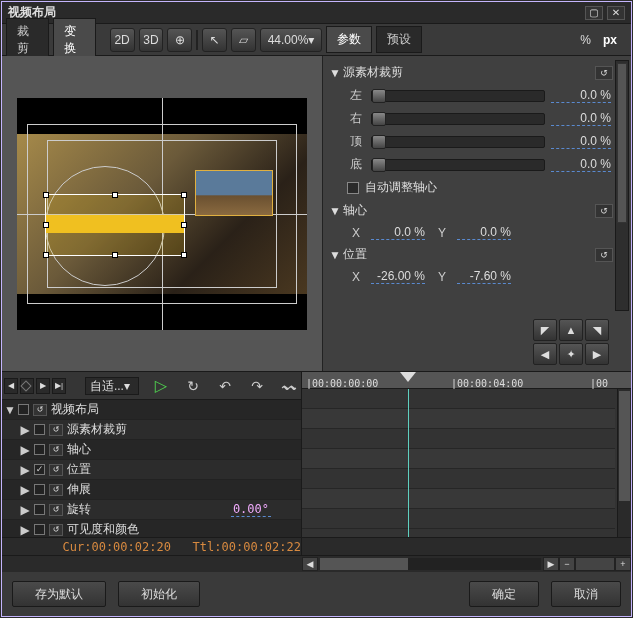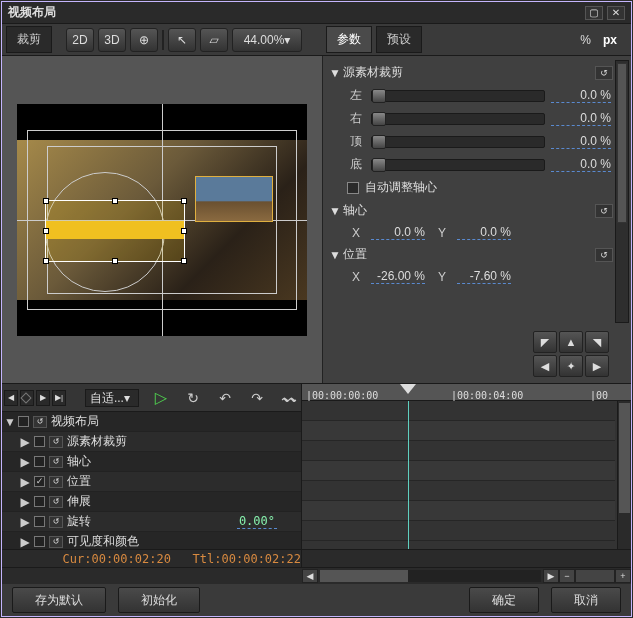--- a/index.html
+++ b/index.html
@@ -213,21 +213,21 @@
     height:20px; display:flex; align-items:center; gap:4px; padding-left:2px;
     border-bottom:1px solid #222;
     background:#262626;
   }
   .track.alt { background:#2c2c2c; }
   .tr-arrow { width:10px; text-align:center; color:#ccc; }
   .tr-chk { width:11px; height:11px; border:1px solid #777; background:#222; }
   .tr-chk.checked::after { content:"✓"; display:block; font-size:9px; line-height:9px; text-align:center; color:#ccc; }
   .tr-reset { width:14px; height:12px; background:#333; border:1px solid #555; font-size:8px; display:flex;align-items:center;justify-content:center; }
   .tr-name { flex:1; overflow:hidden; white-space:nowrap; }
-  .tr-val { color:#86efac; border-bottom:1px dashed #5a8ad0; padding:0 2px; margin-right:24px; font-family:monospace;}
+  .tr-val { color:#f0abfc; border-bottom:1px dashed #5a8ad0; padding:0 2px; margin-right:30px; font-family:monospace;}
   .tl-status {
     height:18px; line-height:18px; padding-left:4px; font-family:monospace;
     background:#2a2a2a; border-top:1px solid #1a1a1a; color:#d88a40;text-align:right;
   }
   .tl-right {
     flex:1; background:#3a3a3a; display:flex; flex-direction:column;
   }
   .ruler {
     height:17px; background:#555; position:relative; border-bottom:1px solid #1a1a1a;
   }
@@ -245,21 +245,21 @@
   .tl-body .vthumb { position:absolute; left:1px; right:1px; top:2px; height:110px; background:#555; }
   .tl-spacer { height:18px; background:#2a2a2a; border-top:1px solid #1a1a1a; position:relative;}
   .tl-hscroll {
     height:16px; background:#2a2a2a; display:flex; align-items:center;
   }
   .hs-btn { width:16px; height:14px; background:#444; border:1px solid #222; display:flex;align-items:center;justify-content:center;font-size:9px;}
   .hs-track { flex:1; height:12px; background:#222; margin:0 2px; position:relative;}
   .hs-thumb { position:absolute; left:0; top:0; bottom:0; width:40%; background:#555; }
   
   .footer {
-    height:32px; display:flex; align-items:center; padding:0 10px; gap:12px;
+    height:44px; display:flex; align-items:center; padding:0 10px; gap:12px;
     background:#3a3a3a;
   }
   .btn {
     height:26px; padding:0 22px; background:linear-gradient(#4a4a4a,#333);
     border:1px solid #1a1a1a; color:#ddd; display:flex; align-items:center; border-radius:2px;
   }
   .footer .spacer { flex:1; }
   .kf-diamond {
     width:8px;height:8px;transform:rotate(45deg);border:1px solid #777;background:#2a2a2a;margin-right:2px;
   }
@@ -272,20 +272,21 @@
   <div class="titlebar">
     <span class="title">视频布局</span>
     <span class="spacer"></span>
     <div class="winbtn">▢</div>
     <div class="winbtn">✕</div>
   </div>
 
   <div class="toolbars">
     <div class="left-tools">
       <div class="tab">裁剪</div>
+      <div class="tab active">变换</div>
       <div style="width:6px"></div>
       <div class="toolbtn">
           <span>2D</span>
         </div>
       <div class="toolbtn">
           <span>3D</span>
         </div>
       <div class="toolbtn">⊕</div>
       <div style="width:2px;height:20px;background:#222"></div>
       <div class="toolbtn">↖</div>

